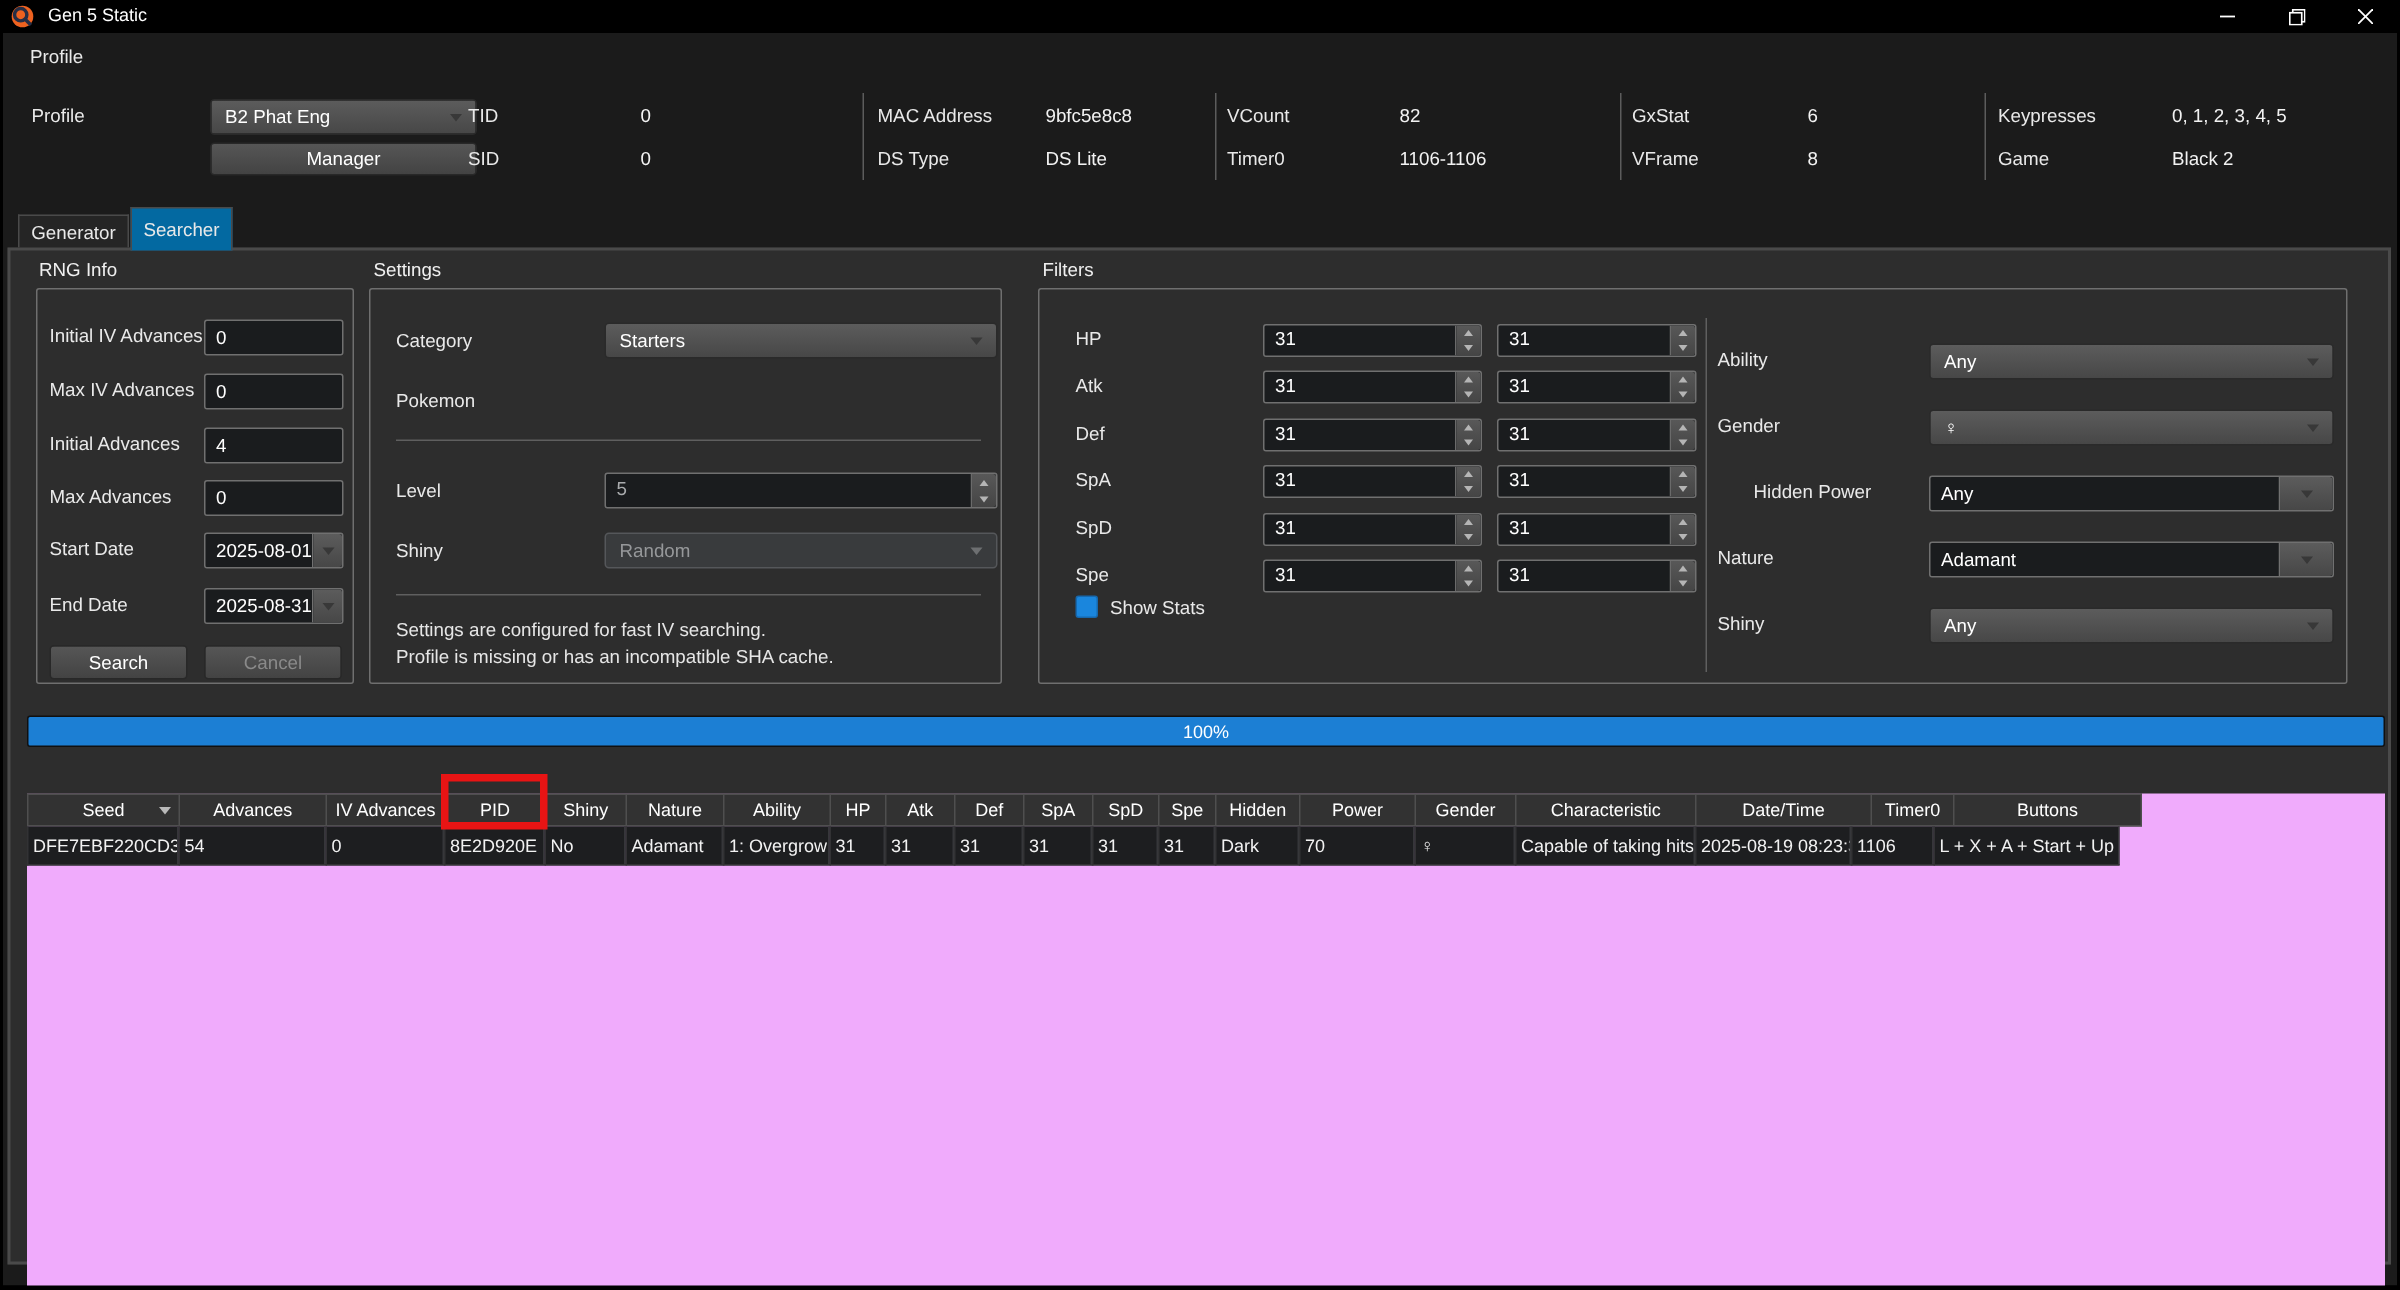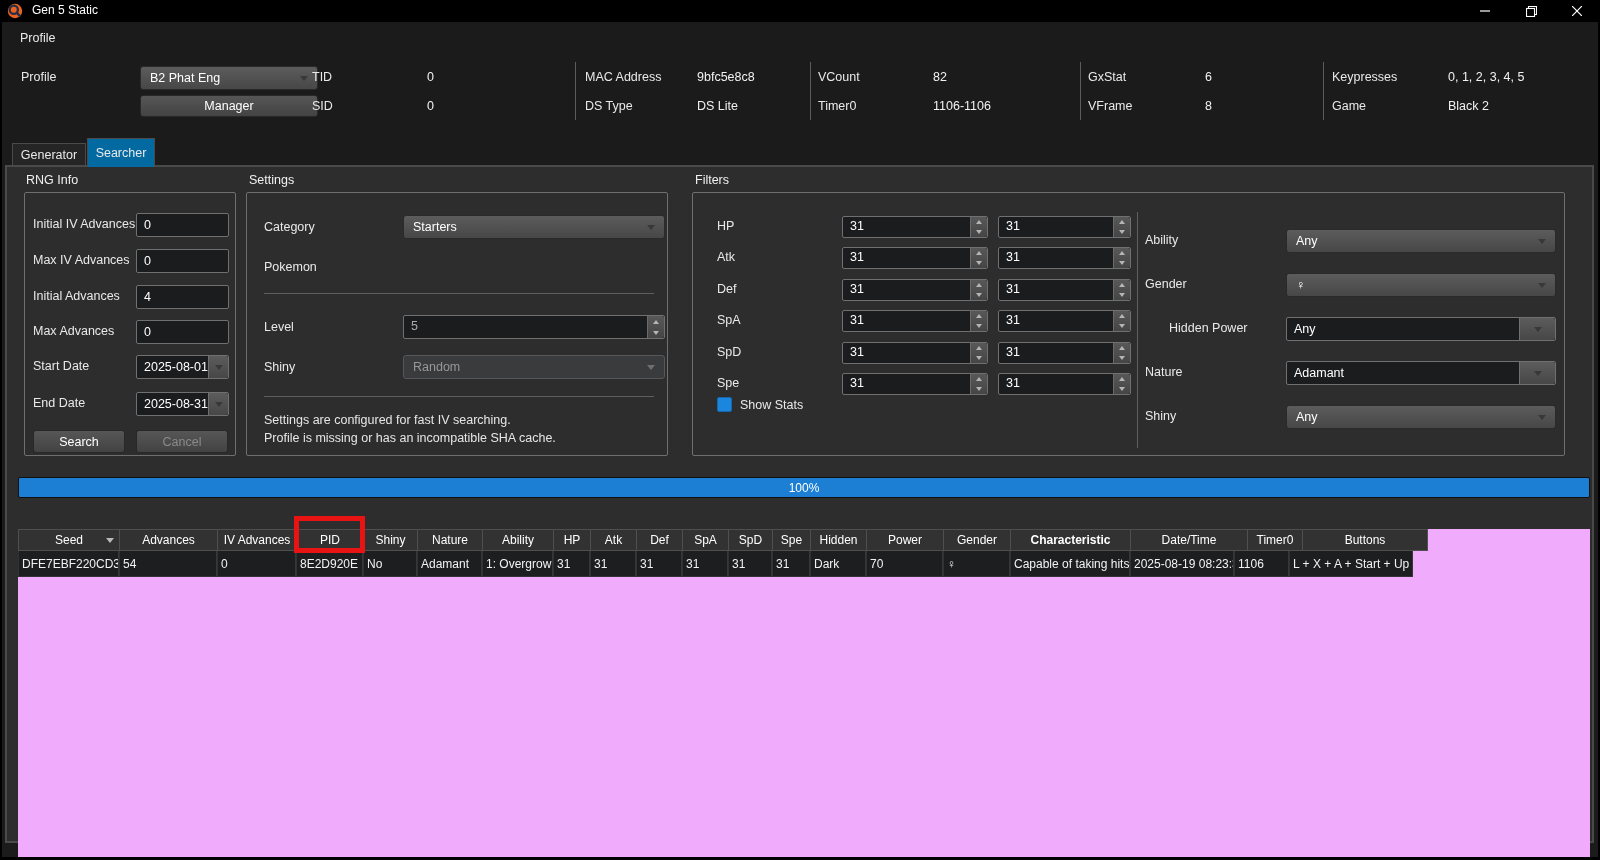--- a/index.html
+++ b/index.html
@@ -417,21 +417,21 @@
         <div class="th" style="width: 71px;">Ability</div>
         <div class="th" style="width: 37px;">HP</div>
         <div class="th" style="width: 46px;">Atk</div>
         <div class="th" style="width: 46px;">Def</div>
         <div class="th" style="width: 46px;">SpA</div>
         <div class="th" style="width: 44px;">SpD</div>
         <div class="th" style="width: 38px;">Spe</div>
         <div class="th" style="width: 56px;">Hidden</div>
         <div class="th" style="width: 77px;">Power</div>
         <div class="th" style="width: 67px;">Gender</div>
-        <div class="th" style="width: 120px; font-weight: bold;">Characteristic</div>
+        <div class="th" style="width: 120px;">Characteristic</div>
         <div class="th" style="width: 117px;">Date/Time</div>
         <div class="th" style="width: 55px;">Timer0</div>
         <div class="th" style="width: 124px;">Buttons</div>
       </div>
     <div class="trow" id="trow">
         <div class="td" style="width: 101px;">DFE7EBF220CD3FB3</div>
         <div class="td" style="width: 98px;">54</div>
         <div class="td" style="width: 79px;">0</div>
         <div class="td" style="width: 67px;">8E2D920E</div>
         <div class="td" style="width: 54px;">No</div>

